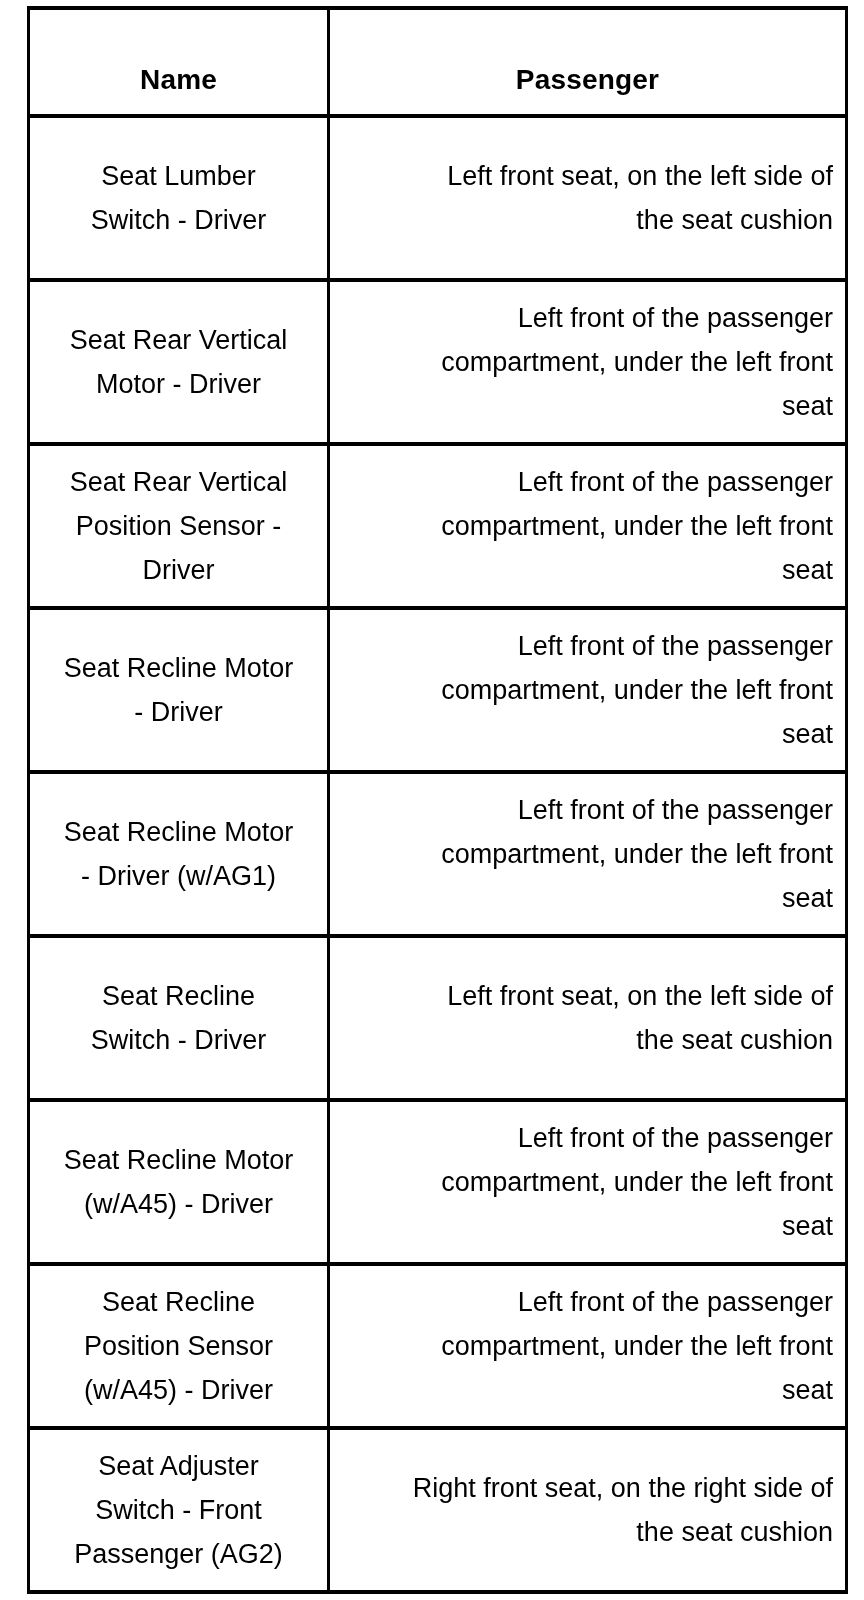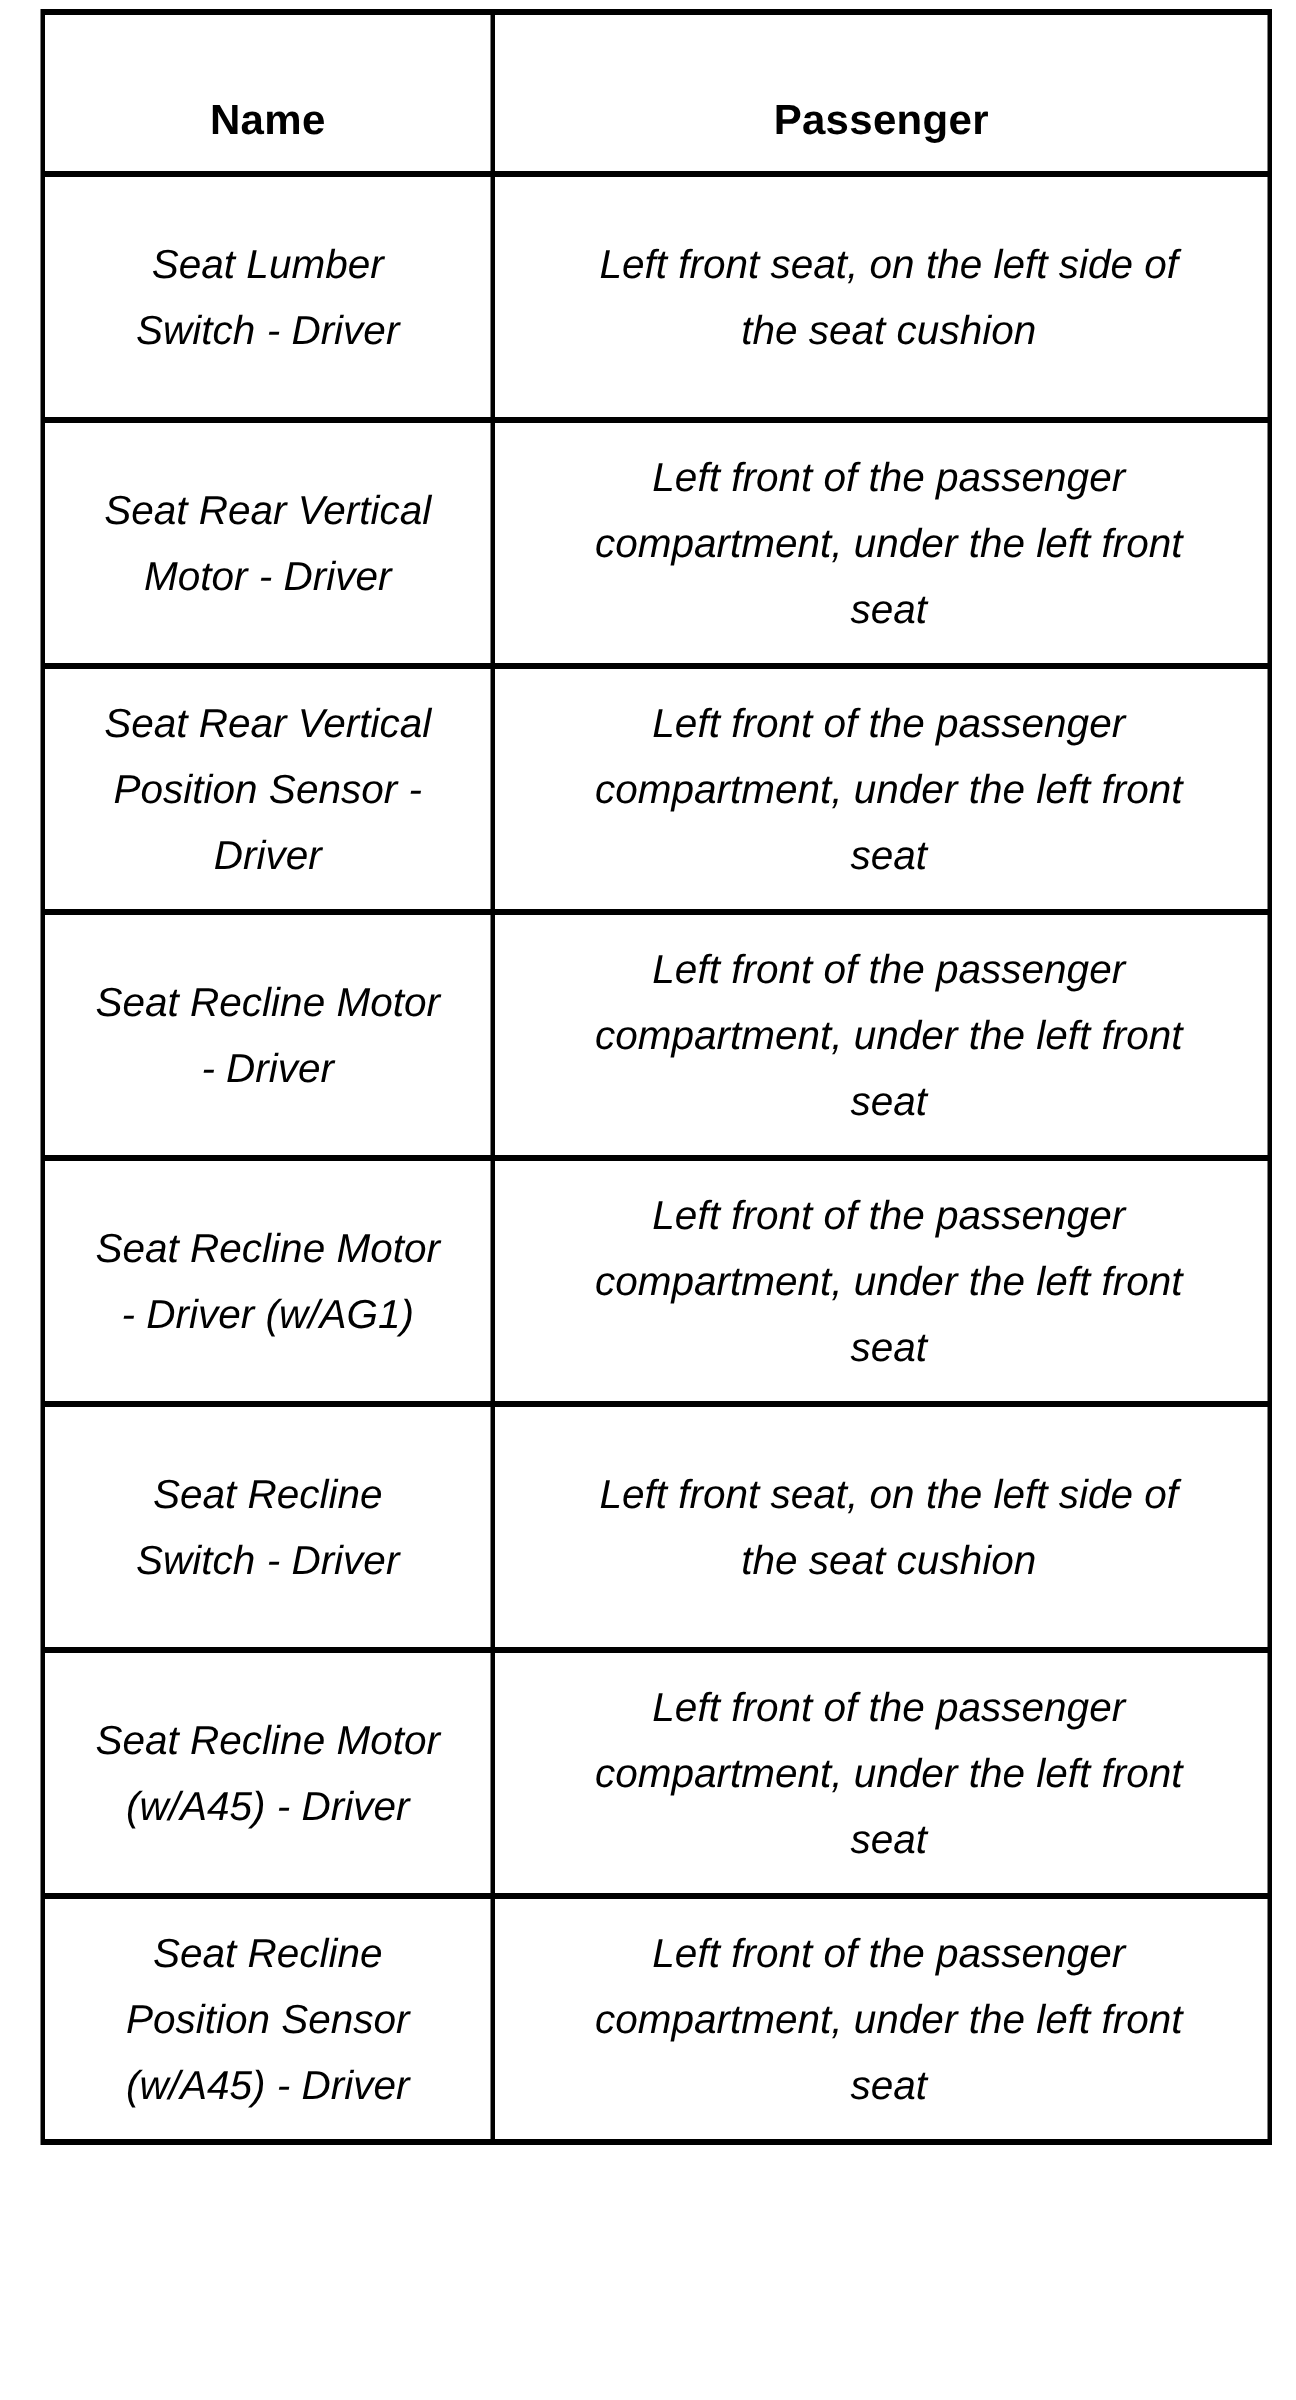--- a/index.html
+++ b/index.html
@@ -43,28 +43,27 @@
     text-align: center;
     vertical-align: bottom;
     padding: 0 0 18px 0;
     letter-spacing: 0.2px;
   }
   td {
     font-size: 27px;
     line-height: 44px;
     vertical-align: middle;
     white-space: pre-line;
-    font-style: italic;
   }
   td.name-cell {
     text-align: center;
     padding: 0 12px;
   }
   td.loc-cell {
-    text-align: center;
+    text-align: right;
     padding: 0 12px 0 22px;
   }
 </style>
 </head>
 <body>
 
 <table class="seat-table">
   <colgroup>
     <col class="col-name">
     <col class="col-location">
@@ -125,14 +124,21 @@
 seat</td>
     </tr>
     <tr>
       <td class="name-cell">Seat Recline
 Position Sensor
 (w/A45) - Driver</td>
       <td class="loc-cell">Left front of the passenger
 compartment, under the left front
 seat</td>
     </tr>
+    <tr>
+      <td class="name-cell">Seat Adjuster
+Switch - Front
+Passenger (AG2)</td>
+      <td class="loc-cell">Right front seat, on the right side of
+the seat cushion</td>
+    </tr>
   </tbody>
 </table>
 
 </body></html>

